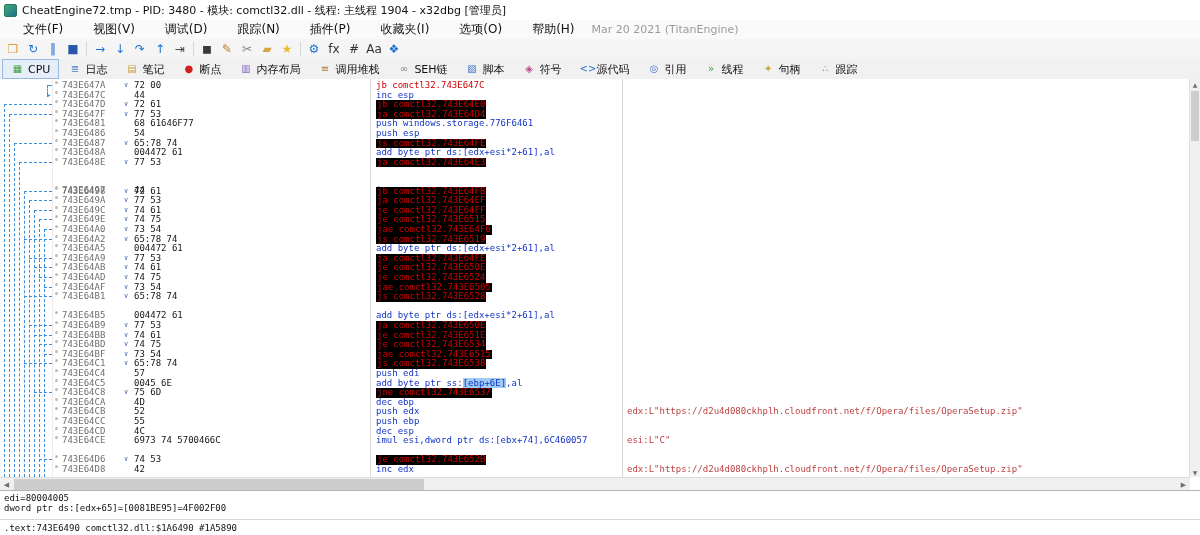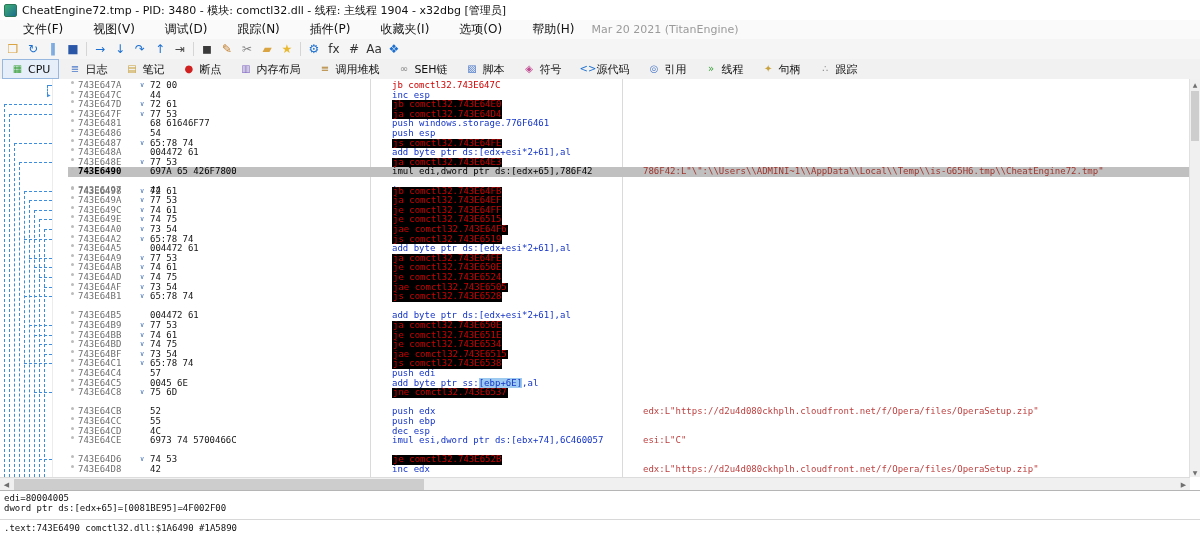--- a/index.html
+++ b/index.html
@@ -35,21 +35,21 @@
 
   
   .disasm{position:absolute;top:79px;left:0;width:1190px;height:398px;background:#ffffff;overflow:hidden;
           font-family:"DejaVu Sans Mono","Liberation Mono",monospace;font-size:9px;}
   .vline{position:absolute;top:0;bottom:0;width:1px;background:#dadada;}
   #arrows{position:absolute;inset:0;pointer-events:none;}
   .ar-h{position:absolute;height:0;border-top:1px dashed #3c8dde;}
   .ar-v{position:absolute;width:0;border-left:1px dashed #3c8dde;}
   .ar-head{position:absolute;color:#3c8dde;font-size:6px;line-height:6px;}
   #rows{position:absolute;left:0;top:2px;right:0;bottom:0;}
-  .row{position:absolute;left:16px;right:0;height:9.6px;line-height:9.6px;white-space:pre;text-align:center;}
+  .row{position:absolute;left:0;right:0;height:9.6px;line-height:9.6px;white-space:pre;text-align:center;}
   .row span{position:absolute;top:0;z-index:1;}
   .cdot{left:55px;top:3px;width:3px;height:3px;background:#bbbbbb;border-radius:50%;z-index:1;}
   .ca{left:62px;color:#6f6f6f;}
   .cmark{left:124px;color:#3f6fb5;font-size:7px;top:1px;}
   .cb{left:134px;color:#151515;}
   .cd{left:376px;color:#1434c8;}
   .cc{left:627px;color:#bf4040;}
   .row.hl .cd{background:#000000;color:#cf0000;padding:0 1px;}
   .row.red .cd{color:#cf0000;}
   .row.sel::before{content:"";position:absolute;left:52px;right:0;top:0;bottom:0;background:#c0c0c0;z-index:0;}
@@ -265,21 +265,20 @@
   <div id="rows">
       <div class="row red" style="top: 0px;"><span class="cdot"></span><span class="ca">743E647A</span><span class="cmark">∨</span><span class="cb">72 00</span><span class="cd">jb comctl32.743E647C</span></div>
       <div class="row" style="top: 9.6px;"><span class="cdot"></span><span class="ca">743E647C</span><span class="cb">44</span><span class="cd">inc esp</span></div>
       <div class="row hl" style="top: 19.2px;"><span class="cdot"></span><span class="ca">743E647D</span><span class="cmark">∨</span><span class="cb">72 61</span><span class="cd">jb comctl32.743E64E0</span></div>
       <div class="row hl" style="top: 28.8px;"><span class="cdot"></span><span class="ca">743E647F</span><span class="cmark">∨</span><span class="cb">77 53</span><span class="cd">ja comctl32.743E64D4</span></div>
       <div class="row" style="top: 38.4px;"><span class="cdot"></span><span class="ca">743E6481</span><span class="cb">68 61646F77</span><span class="cd">push windows.storage.776F6461</span></div>
       <div class="row" style="top: 48px;"><span class="cdot"></span><span class="ca">743E6486</span><span class="cb">54</span><span class="cd">push esp</span></div>
       <div class="row hl" style="top: 57.6px;"><span class="cdot"></span><span class="ca">743E6487</span><span class="cmark">∨</span><span class="cb">65:78 74</span><span class="cd">js comctl32.743E64FE</span></div>
       <div class="row" style="top: 67.2px;"><span class="cdot"></span><span class="ca">743E648A</span><span class="cb">004472 61</span><span class="cd">add byte ptr ds:[edx+esi*2+61],al</span></div>
       <div class="row hl" style="top: 76.8px;"><span class="cdot"></span><span class="ca">743E648E</span><span class="cmark">∨</span><span class="cb">77 53</span><span class="cd">ja comctl32.743E64E3</span></div>
-      <div class="row sel" style="top: 86.4px;"><span class="cdot"></span><span class="ca">743E6490</span><span class="cb">697A 65 426F7800</span><span class="cd">imul edi,dword ptr ds:[edx+65],786F42</span><span class="cc">786F42:L"\":\\Users\\ADMINI~1\\AppData\\Local\\Temp\\is-G65H6.tmp\\CheatEngine72.tmp"</span></div>
       <div class="row" style="top: 96px; margin-top: 9px;"><span class="cdot"></span><span class="ca">743E6497</span><span class="cb">44</span><span class="cd">inc esp</span></div>
       <div class="row hl" style="top: 105.6px;"><span class="cdot"></span><span class="ca">743E6498</span><span class="cmark">∨</span><span class="cb">72 61</span><span class="cd">jb comctl32.743E64FB</span></div>
       <div class="row hl" style="top: 115.2px;"><span class="cdot"></span><span class="ca">743E649A</span><span class="cmark">∨</span><span class="cb">77 53</span><span class="cd">ja comctl32.743E64EF</span></div>
       <div class="row hl" style="top: 124.8px;"><span class="cdot"></span><span class="ca">743E649C</span><span class="cmark">∨</span><span class="cb">74 61</span><span class="cd">je comctl32.743E64FF</span></div>
       <div class="row hl" style="top: 134.4px;"><span class="cdot"></span><span class="ca">743E649E</span><span class="cmark">∨</span><span class="cb">74 75</span><span class="cd">je comctl32.743E6515</span></div>
       <div class="row hl" style="top: 144px;"><span class="cdot"></span><span class="ca">743E64A0</span><span class="cmark">∨</span><span class="cb">73 54</span><span class="cd">jae comctl32.743E64F6</span></div>
       <div class="row hl" style="top: 153.6px;"><span class="cdot"></span><span class="ca">743E64A2</span><span class="cmark">∨</span><span class="cb">65:78 74</span><span class="cd">js comctl32.743E6519</span></div>
       <div class="row" style="top: 163.2px;"><span class="cdot"></span><span class="ca">743E64A5</span><span class="cb">004472 61</span><span class="cd">add byte ptr ds:[edx+esi*2+61],al</span></div>
       <div class="row hl" style="top: 172.8px;"><span class="cdot"></span><span class="ca">743E64A9</span><span class="cmark">∨</span><span class="cb">77 53</span><span class="cd">ja comctl32.743E64FE</span></div>
       <div class="row hl" style="top: 182.4px;"><span class="cdot"></span><span class="ca">743E64AB</span><span class="cmark">∨</span><span class="cb">74 61</span><span class="cd">je comctl32.743E650E</span></div>
@@ -288,20 +287,21 @@
       <div class="row hl" style="top: 211.2px;"><span class="cdot"></span><span class="ca">743E64B1</span><span class="cmark">∨</span><span class="cb">65:78 74</span><span class="cd">js comctl32.743E6528</span></div>
       <div class="row" style="top: 230.4px;"><span class="cdot"></span><span class="ca">743E64B5</span><span class="cb">004472 61</span><span class="cd">add byte ptr ds:[edx+esi*2+61],al</span></div>
       <div class="row hl" style="top: 240px;"><span class="cdot"></span><span class="ca">743E64B9</span><span class="cmark">∨</span><span class="cb">77 53</span><span class="cd">ja comctl32.743E650E</span></div>
       <div class="row hl" style="top: 249.6px;"><span class="cdot"></span><span class="ca">743E64BB</span><span class="cmark">∨</span><span class="cb">74 61</span><span class="cd">je comctl32.743E651E</span></div>
       <div class="row hl" style="top: 259.2px;"><span class="cdot"></span><span class="ca">743E64BD</span><span class="cmark">∨</span><span class="cb">74 75</span><span class="cd">je comctl32.743E6534</span></div>
       <div class="row hl" style="top: 268.8px;"><span class="cdot"></span><span class="ca">743E64BF</span><span class="cmark">∨</span><span class="cb">73 54</span><span class="cd">jae comctl32.743E6515</span></div>
       <div class="row hl" style="top: 278.4px;"><span class="cdot"></span><span class="ca">743E64C1</span><span class="cmark">∨</span><span class="cb">65:78 74</span><span class="cd">js comctl32.743E6538</span></div>
       <div class="row" style="top: 288px;"><span class="cdot"></span><span class="ca">743E64C4</span><span class="cb">57</span><span class="cd">push edi</span></div>
       <div class="row" style="top: 297.6px;"><span class="cdot"></span><span class="ca">743E64C5</span><span class="cb">0045 6E</span><span class="cd"><span style="position: static;">add byte ptr ss:</span><span class="tok-hi" style="position: static;">[ebp+6E]</span><span style="position: static;">,al</span></span></div>
       <div class="row hl" style="top: 307.2px;"><span class="cdot"></span><span class="ca">743E64C8</span><span class="cmark">∨</span><span class="cb">75 6D</span><span class="cd">jne comctl32.743E6537</span></div>
+      <div class="row" style="top: 316.8px;"><span class="cdot"></span><span class="ca">743E64CA</span><span class="cb">4D</span><span class="cd">dec ebp</span></div>
       <div class="row" style="top: 326.4px;"><span class="cdot"></span><span class="ca">743E64CB</span><span class="cb">52</span><span class="cd">push edx</span><span class="cc">edx:L"https://d2u4d080ckhplh.cloudfront.net/f/Opera/files/OperaSetup.zip"</span></div>
       <div class="row" style="top: 336px;"><span class="cdot"></span><span class="ca">743E64CC</span><span class="cb">55</span><span class="cd">push ebp</span></div>
       <div class="row" style="top: 345.6px; padding-left: 13px;"><span class="cdot"></span><span class="ca">743E64CD</span><span class="cb">4C</span><span class="cd">dec esp</span></div>
       <div class="row" style="top: 355.2px;"><span class="cdot"></span><span class="ca">743E64CE</span><span class="cb">6973 74 5700466C</span><span class="cd">imul esi,dword ptr ds:[ebx+74],6C460057</span><span class="cc">esi:L"C"</span></div>
       <div class="row hl" style="top: 374.4px;"><span class="cdot"></span><span class="ca">743E64D6</span><span class="cmark">∨</span><span class="cb">74 53</span><span class="cd">je comctl32.743E652B</span></div>
       <div class="row" style="top: 384px;"><span class="cdot"></span><span class="ca">743E64D8</span><span class="cb">42</span><span class="cd">inc edx</span><span class="cc">edx:L"https://d2u4d080ckhplh.cloudfront.net/f/Opera/files/OperaSetup.zip"</span></div>
     </div>
 </div>
 
 <div class="hscroll">

